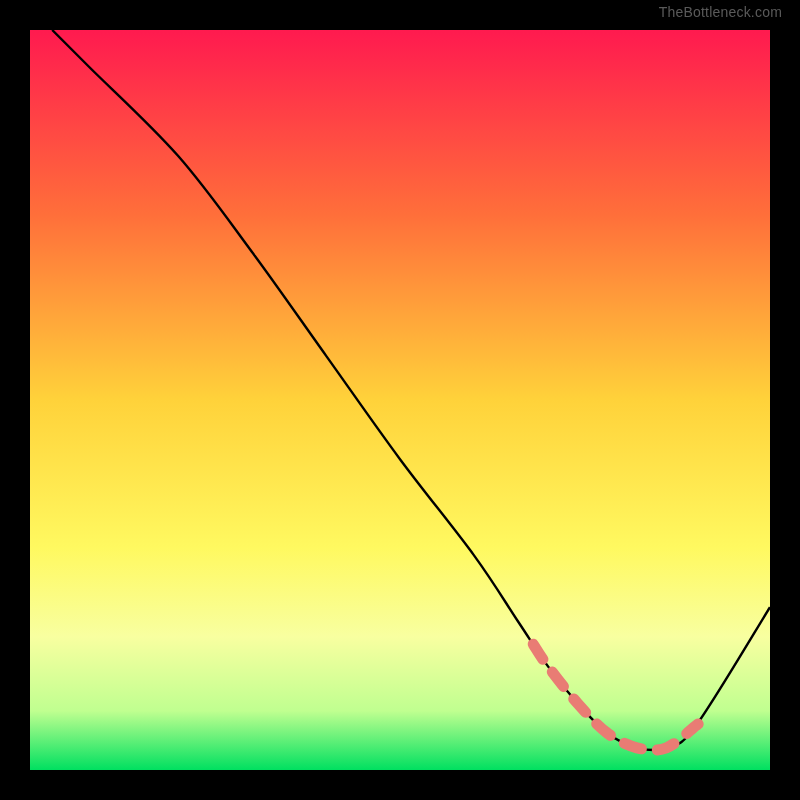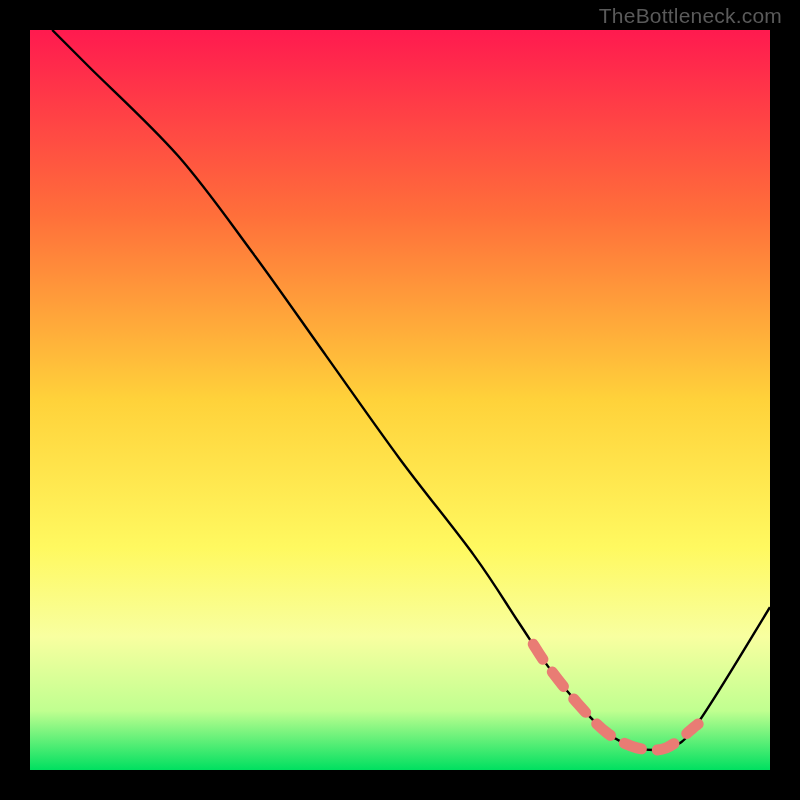--- a/index.html
+++ b/index.html
@@ -9,21 +9,21 @@
     background: #000;
     position: relative;
     font-family: Arial, sans-serif;
     overflow: hidden;
   }
   .watermark {
     position: absolute;
     top: 4px;
     right: 18px;
     color: #5a5a5a;
-    font-size: 21px;
+    font-size: 14px;
     font-weight: 500;
     z-index: 10;
     letter-spacing: 0.2px;
   }
   .plot-area {
     position: absolute;
     left: 30px;
     top: 30px;
     width: 740px;
     height: 740px;

